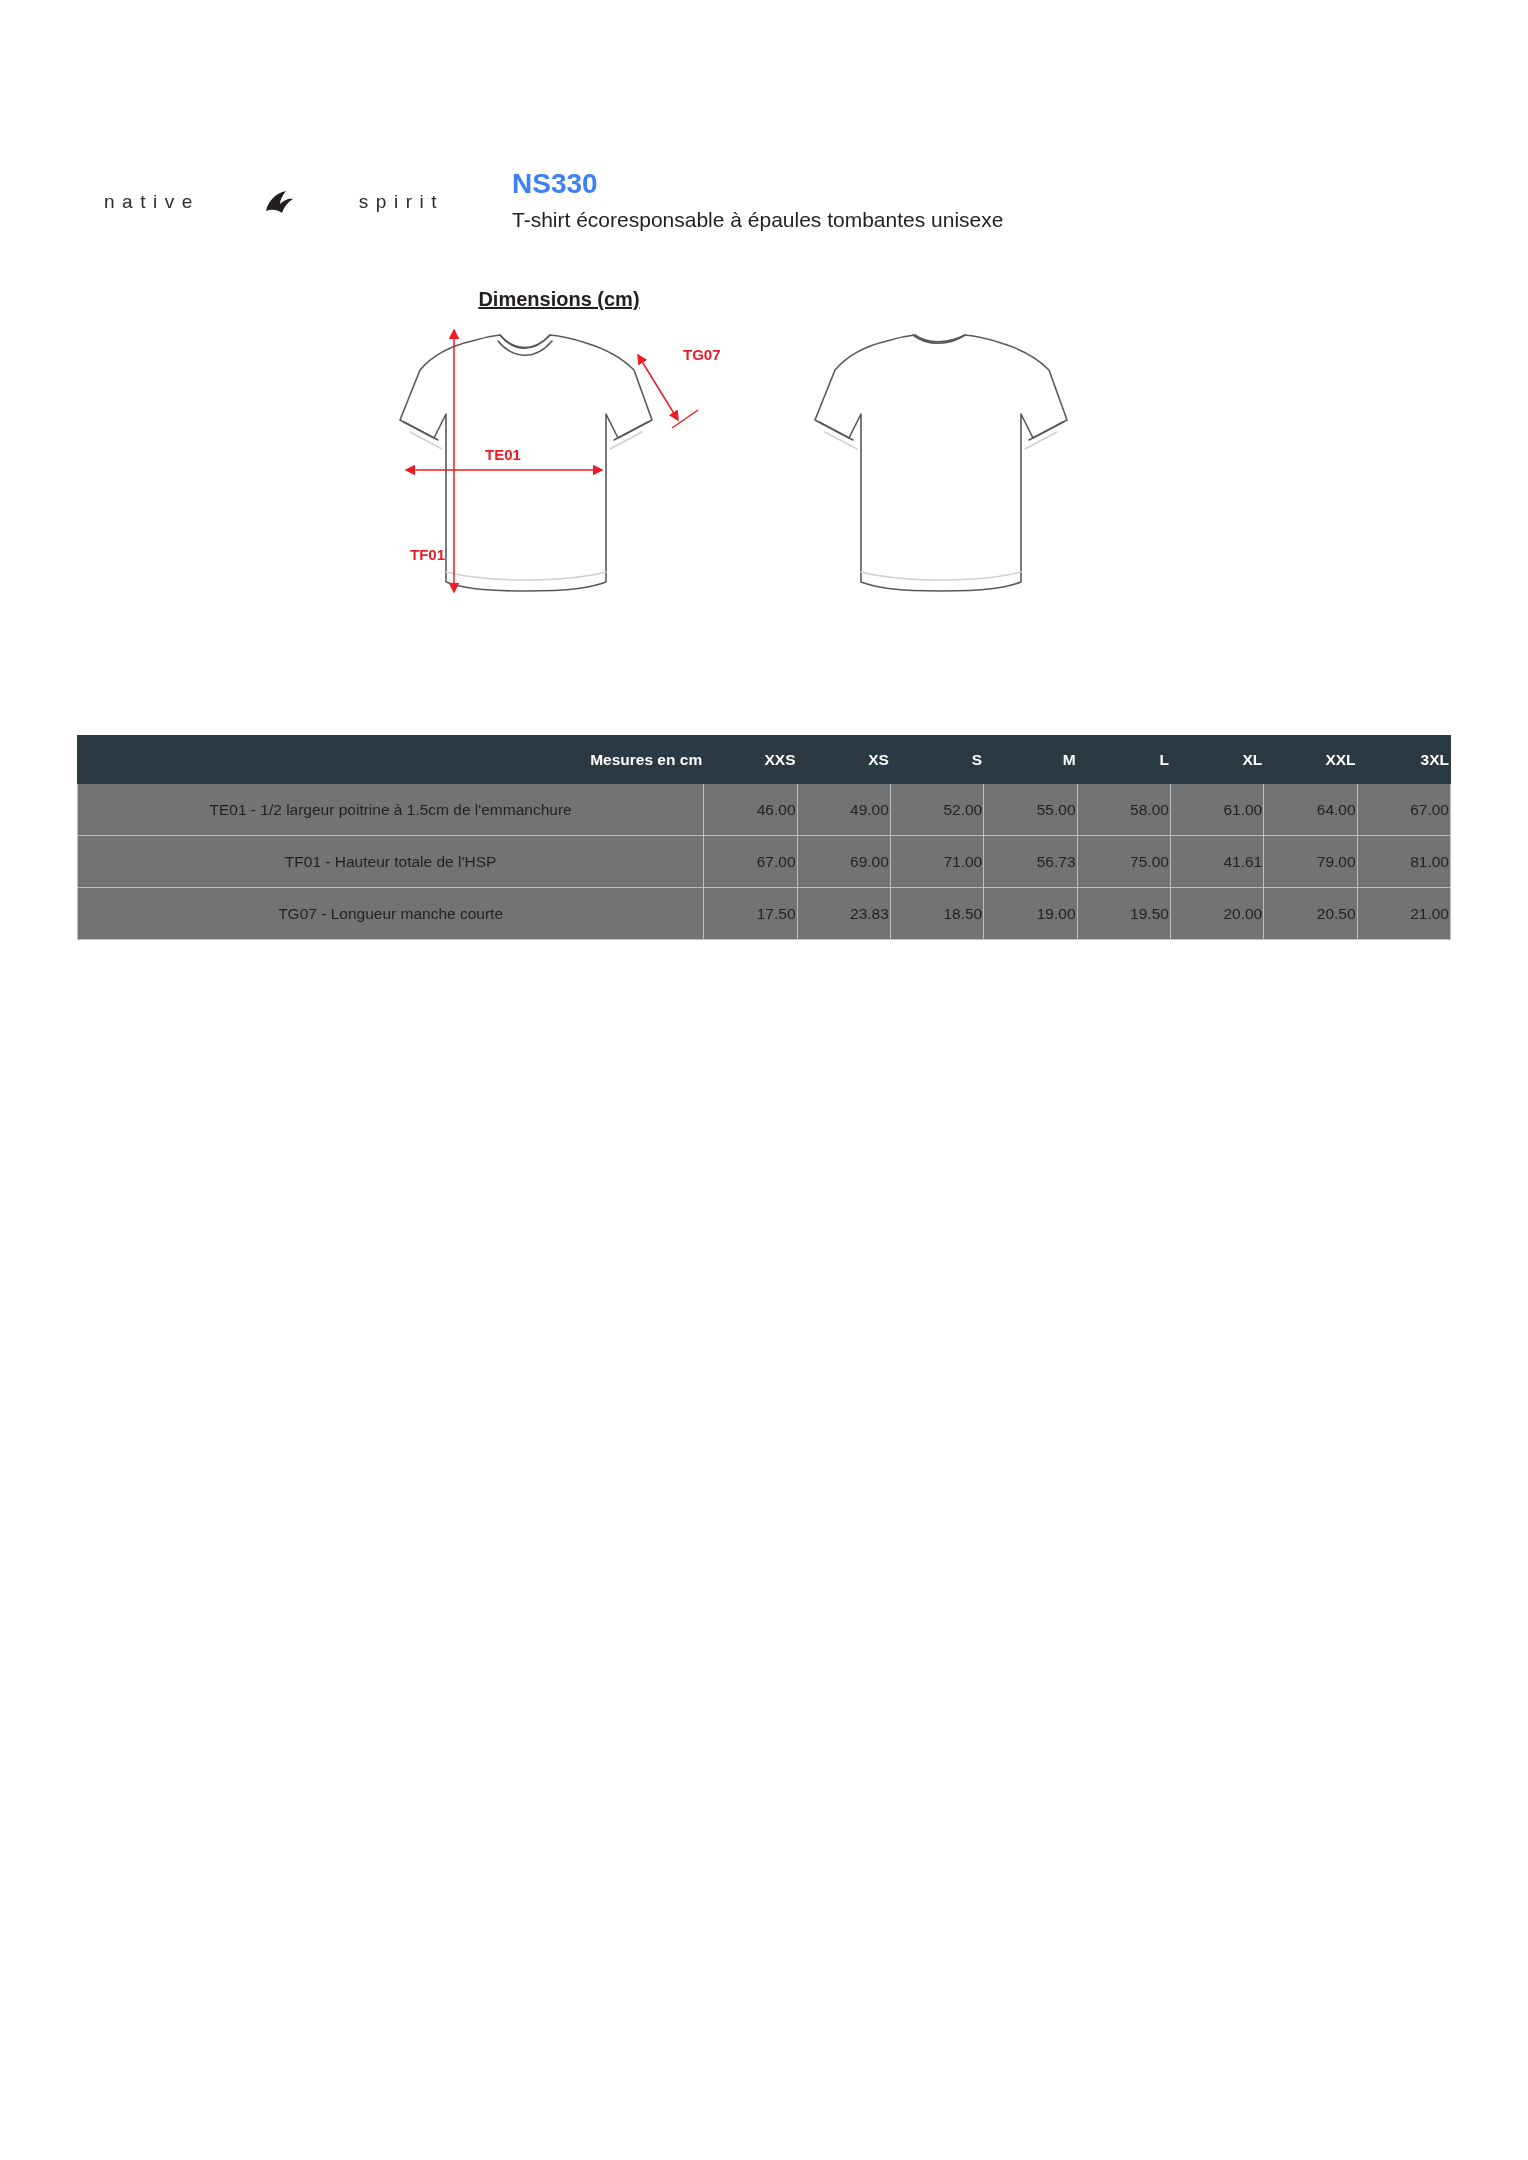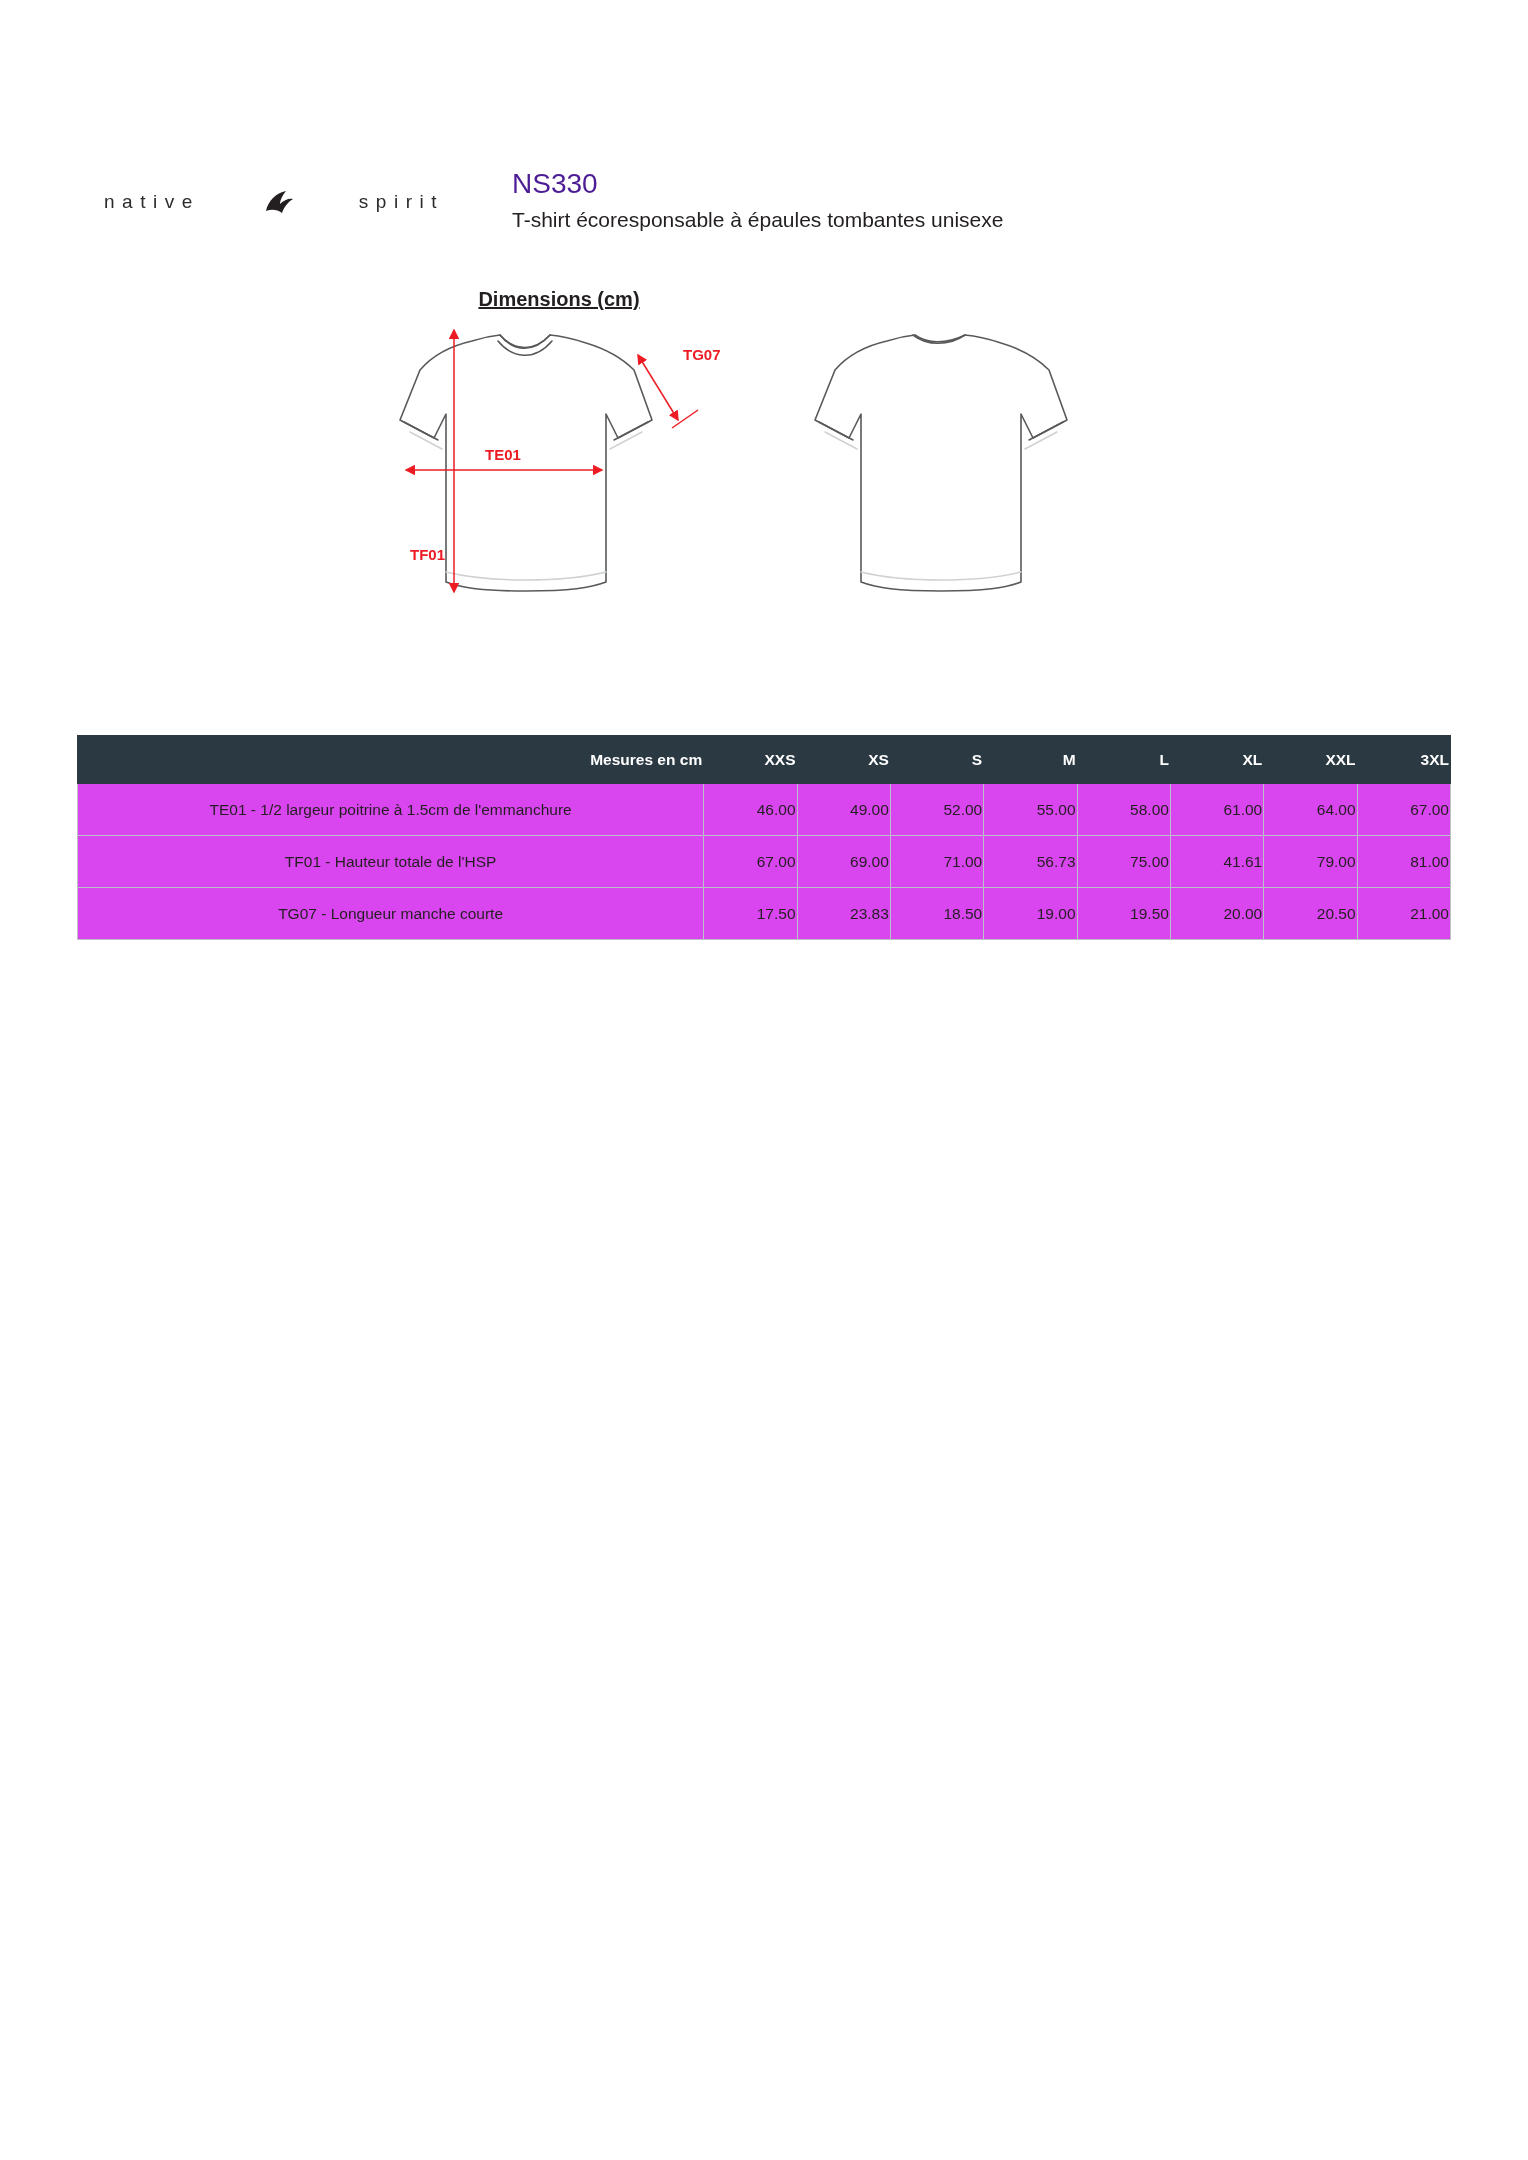--- a/index.html
+++ b/index.html
@@ -55,23 +55,23 @@
   }
   .logo-mark svg { display: block; }
 
   .title-block {
     position: absolute;
     left: 512px;
     top: 0;
   }
   .doc-code {
     font-size: 28px;
-    color: #4c1d95;
+    color: #3b82f6;
     line-height: 1.15;
-    font-weight: 400;
+    font-weight: 700;
   }
   .doc-desc {
     font-size: 21px;
     color: #231f20;
     line-height: 1.3;
     margin-top: 6px;
     font-weight: 400;
   }
 
   
@@ -120,21 +120,21 @@
   }
   .size-table thead th.label-head {
     width: 640px;
   }
   .size-table thead th.size-head {
     width: 92px;
   }
   .size-table tbody td {
     height: 49px;
     color: #231f20;
-    background: #d946ef;
+    background: #737373;
   }
   .size-table tbody td.row-label {
     text-align: center;
   }
 </style>
 </head>
 <body>
 
 <div class="page">
 

